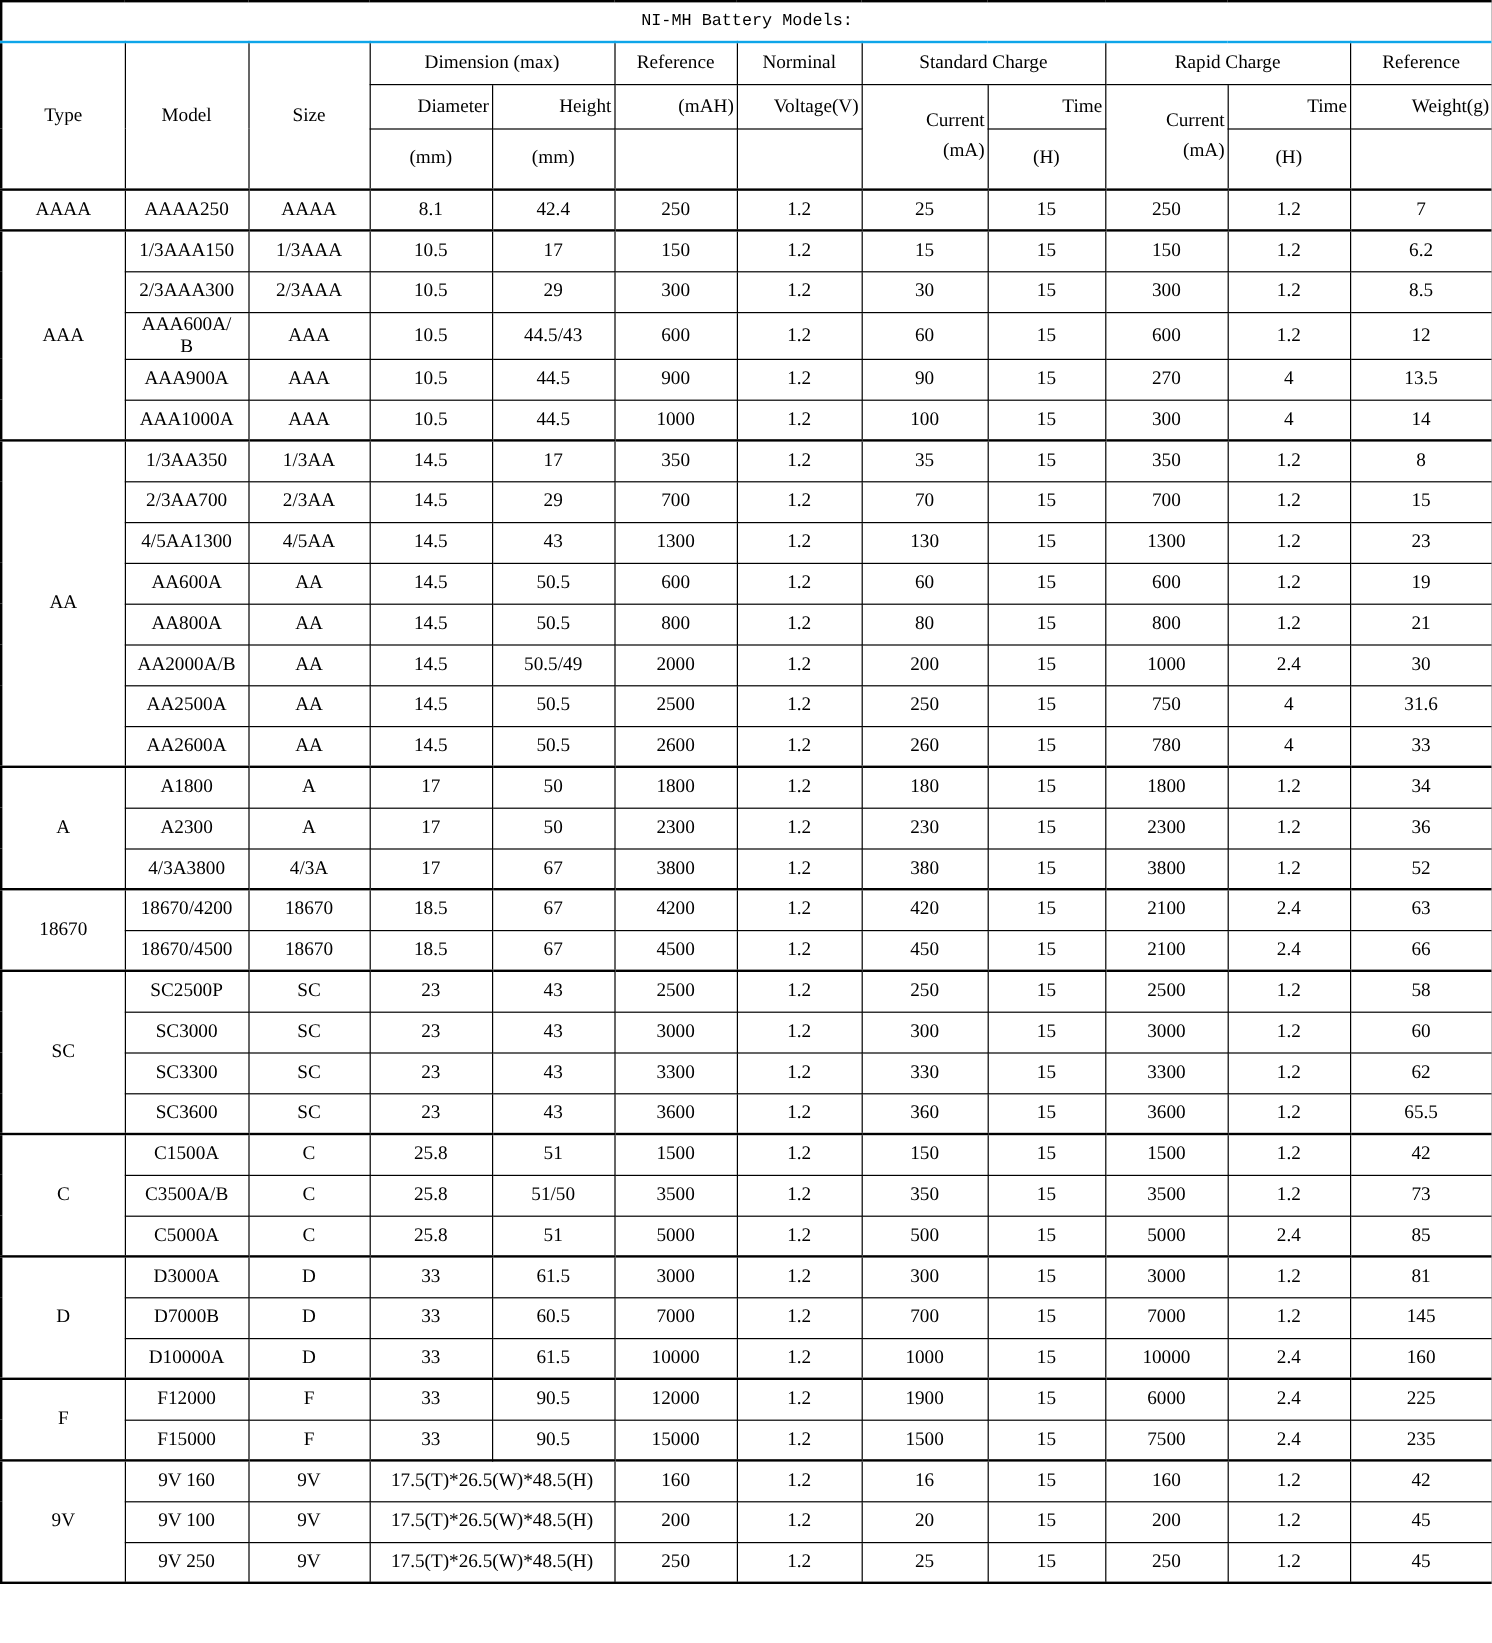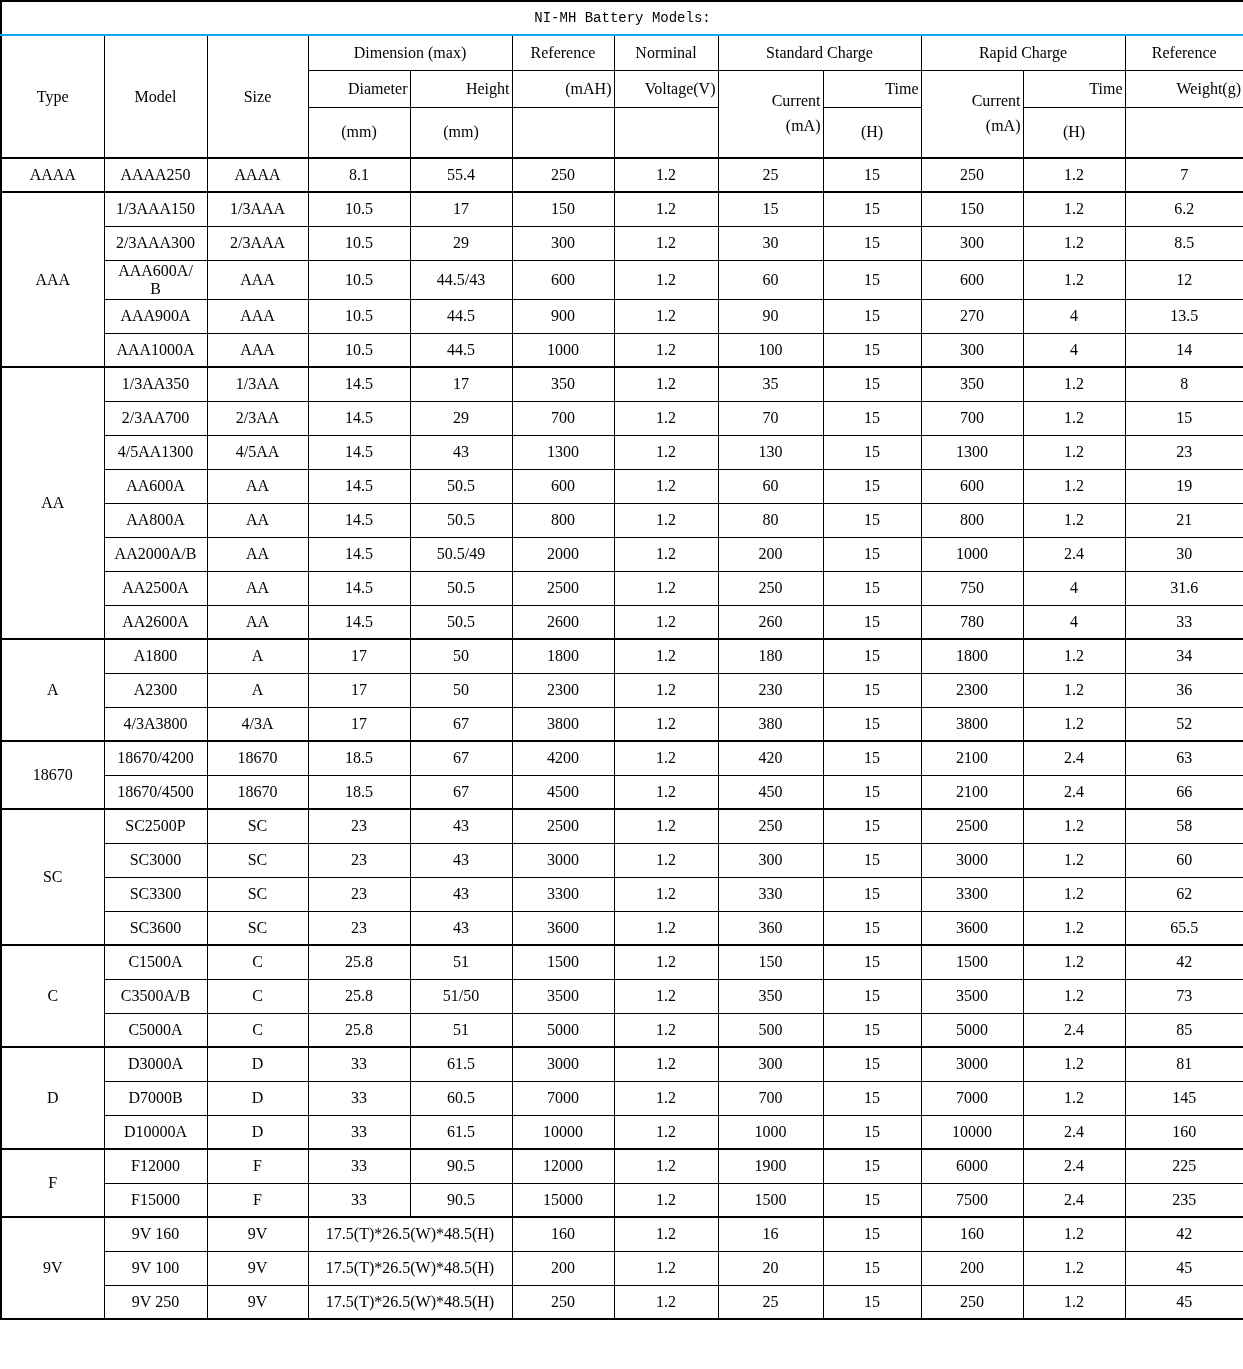--- a/index.html
+++ b/index.html
@@ -100,21 +100,21 @@
       <th>(H)</th>
       <th></th>
     </tr>
   </thead>
   <tbody>
       <tr class="group-start">
         <td rowspan="1">AAAA</td>
         <td>AAAA250</td>
         <td>AAAA</td>
         <td>8.1</td>
-        <td>55.4</td>
+        <td>42.4</td>
         <td>250</td>
         <td>1.2</td>
         <td>25</td>
         <td>15</td>
         <td>250</td>
         <td>1.2</td>
         <td>7</td>
       </tr>
       <tr class="group-start">
         <td rowspan="5">AAA</td>

